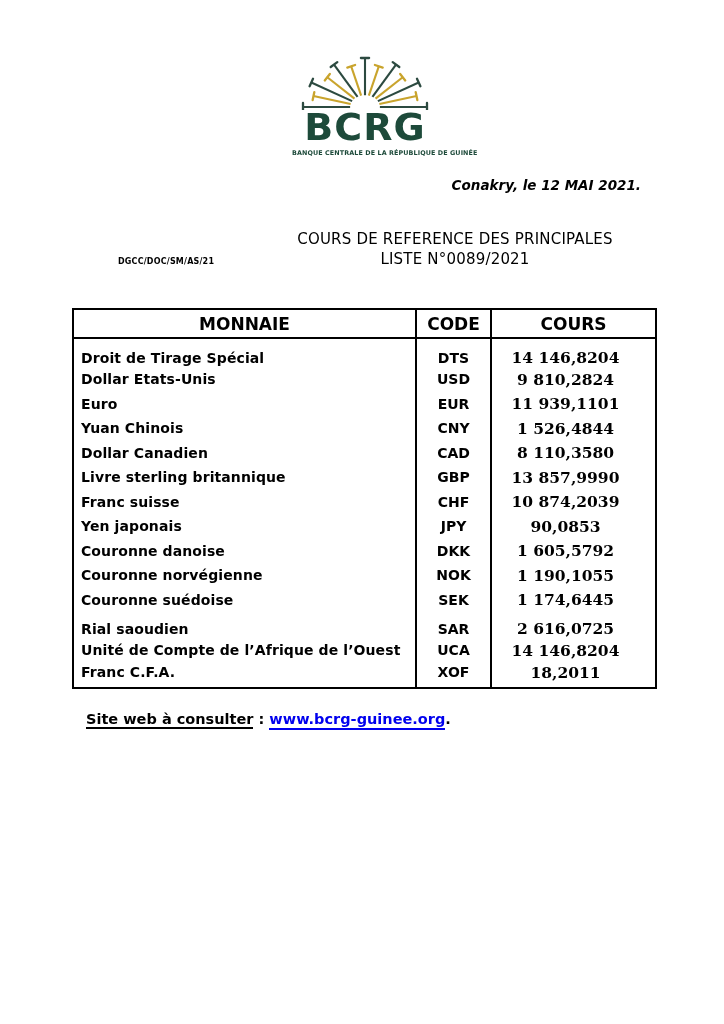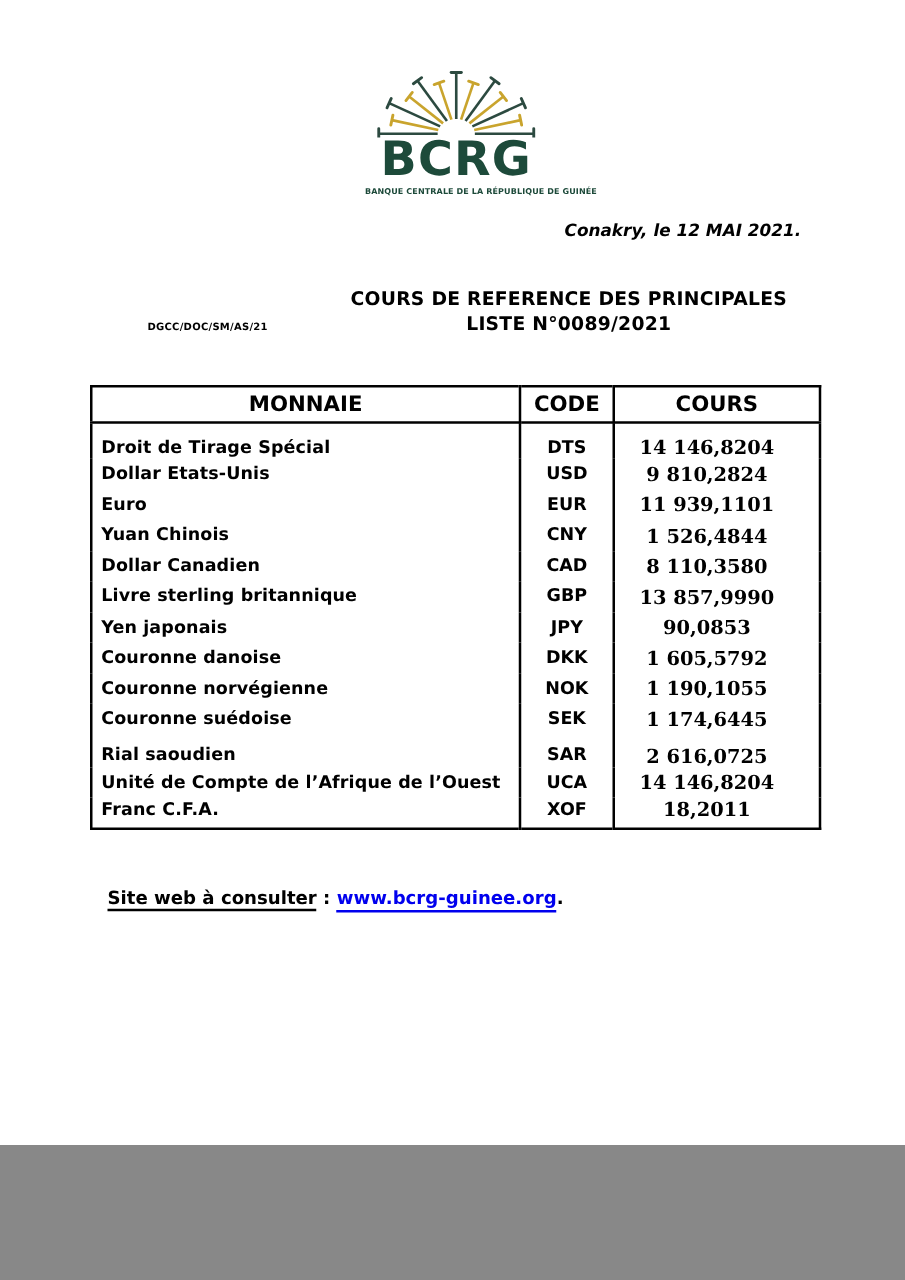--- a/index.html
+++ b/index.html
@@ -1,19 +1,19 @@
 <!DOCTYPE html>
 <html><head>
 <meta charset="utf-8">
 <style>
   * { margin:0; padding:0; box-sizing:border-box; }
   html,body { background:#888; }
   .page {
     position:relative;
-    width:724px; height:916px;
+    width:724px; height:1024px;
     margin:0 auto;
     background:#ffffff;
     font-family:"DejaVu Sans", sans-serif;
     color:#000;
     overflow:hidden;
   }
 
   
   .logo { position:absolute; left:292px; top:50px; width:146px; text-align:center; }
   .logo-rays { display:block; margin:0 auto; }
@@ -32,21 +32,21 @@
     font-size:13.5px; font-weight:bold; font-style:italic;
   }
   .reference {
     position:absolute; left:78px; top:257px;
     font-size:8px; font-weight:bold; letter-spacing:0.2px;padding-left:40px;
   }
 
   
   .title {
     position:absolute; left:245px; top:230px; width:420px;
-    text-align:center; font-size:15px; font-weight:bold;
+    text-align:center; font-size:15px; font-weight:normal;
     line-height:19.5px; letter-spacing:0.2px;
   }
   .title div { white-space:pre; }
 
   
   table.rates {
     position:absolute; left:72px; top:308px; width:583px;
     border-collapse:collapse; table-layout:fixed;
     border:2px solid #000;
   }
@@ -168,20 +168,25 @@
           <td class="c-name">Dollar Canadien</td>
           <td class="c-code">CAD</td>
           <td class="c-cours">8 110,3580</td>
         </tr>
         <tr>
           <td class="c-name">Livre sterling britannique</td>
           <td class="c-code">GBP</td>
           <td class="c-cours">13 857,9990</td>
         </tr>
         <tr>
+          <td class="c-name">Franc suisse</td>
+          <td class="c-code">CHF</td>
+          <td class="c-cours">10 874,2039</td>
+        </tr>
+        <tr>
           <td class="c-name">Yen japonais</td>
           <td class="c-code">JPY</td>
           <td class="c-cours">90,0853</td>
         </tr>
         <tr>
           <td class="c-name">Couronne danoise</td>
           <td class="c-code">DKK</td>
           <td class="c-cours">1 605,5792</td>
         </tr>
         <tr>

